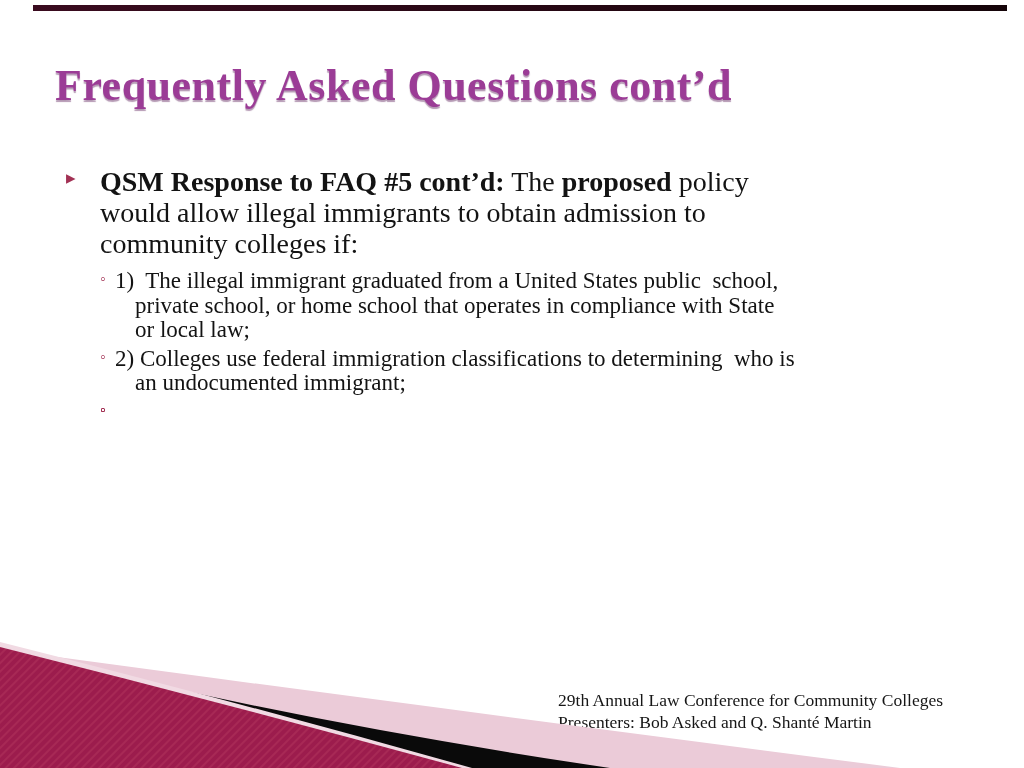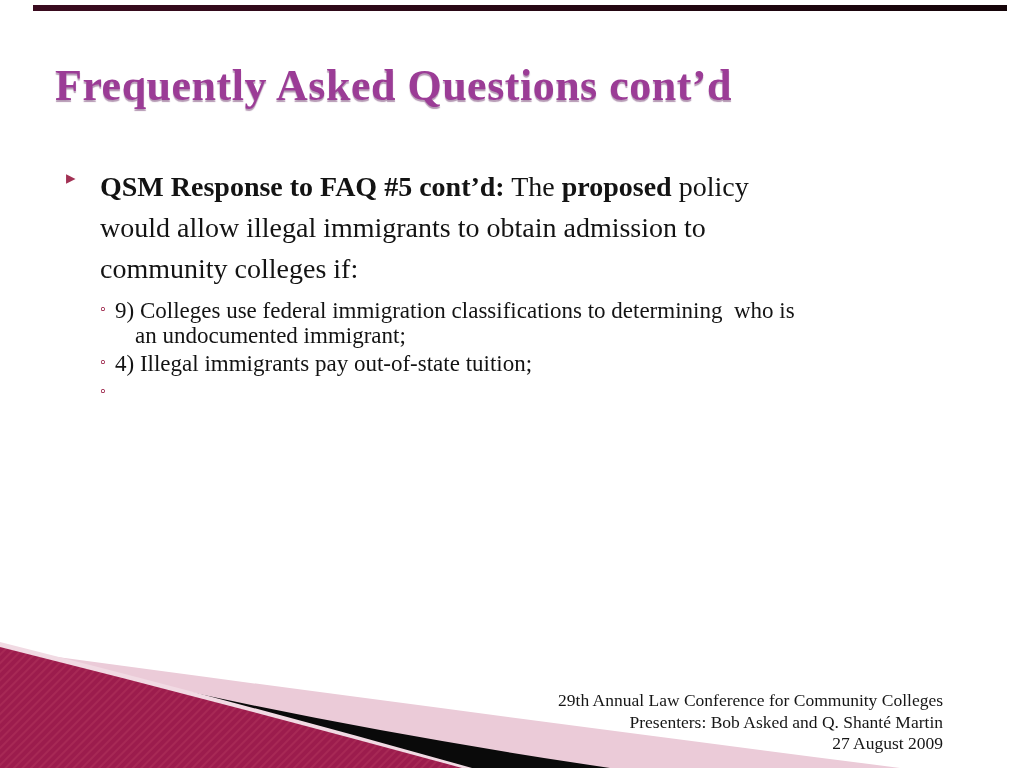--- a/index.html
+++ b/index.html
@@ -43,21 +43,21 @@
   .arrow-marker {
     position: absolute;
     left: 0;
     top: 2px;
     font-size: 19px;
     line-height: 19px;
     color: var(--accent, #A23154);
   }
   .main-text {
     font-size: 28px;
-    line-height: 41px;
+    line-height: 31px;
     width: 862px;
     white-space: pre-wrap;
   }
   .main-text .b { font-weight: bold; }
   .sub-list { margin-top: 10px; }
   .sub-item {
     position: relative;
     padding-left: 69px;
     text-indent: -20px;
     font-size: 23px;
@@ -72,21 +72,20 @@
     top: 2px;
     font-size: 16px;
     line-height: 16px;
     text-indent: 0;
     color: var(--accent, #A23154);
   }
   .footer {
     position: absolute;
     right: 119px;
     top: 690px;
-    text-align: right;
     font-size: 17.5px;
     line-height: 21.5px;
     color: #161616;
   }
   .corner-decoration {
     position: absolute;
     left: 0;
     top: 0;
     width: 1024px;
     height: 768px;
@@ -105,25 +104,27 @@
   <div class="content">
     <div class="main-item">
         <span class="arrow-marker">▸</span>
         <div class="main-text"><span class="b">QSM Response to FAQ #5 cont’d:</span><span> The </span><span class="b">proposed</span><span> policy
 would allow illegal immigrants to obtain admission to
 community colleges if:</span></div>
       </div>
 
     <div class="sub-list">
 
-    <div class="sub-item"><span class="sub-marker">◦</span></div>
-        <div class="sub-item"><span class="sub-marker">◦</span><span>9) Colleges use federal immigration classifications to determining  who is
+    <div class="sub-item"><span class="sub-marker">◦</span><span>1)  The illegal immigrant graduated from a United States public  school,
+private school, or home school that operates in compliance with State
+or local law;</span></div>
+        <div class="sub-item"><span class="sub-marker">◦</span><span>2) Colleges use federal immigration classifications to determining  who is
 an undocumented immigrant;</span></div>
         <div class="sub-item"><span class="sub-marker">◦</span></div>
-        <div class="sub-item"><span class="sub-marker">◦</span><span>4) Illegal immigrants pay out-of-state tuition;</span></div>
+        <div class="sub-item"><span class="sub-marker">◦</span></div>
         <div class="sub-item"><span class="sub-marker">◦</span></div>
         <div class="sub-item"><span class="sub-marker">◦</span></div>
       </div>
   </div>
 
   <div class="footer">
 
   <div>29th Annual Law Conference for Community Colleges</div>
       <div>Presenters:  Bob Asked and Q. Shanté Martin</div>
       <div>27  August 2009</div>

